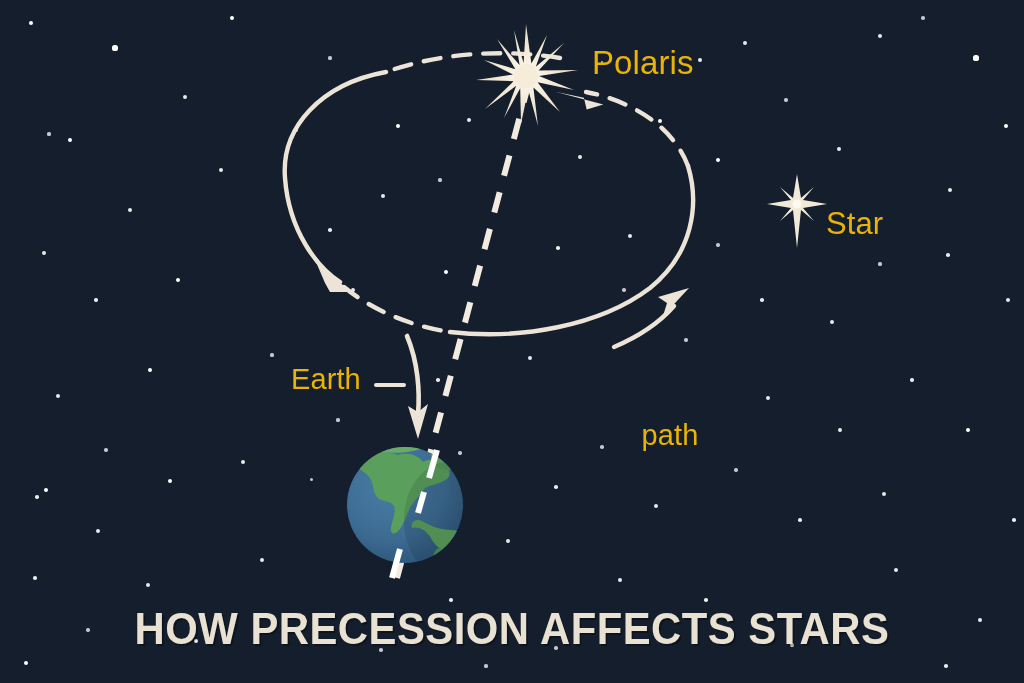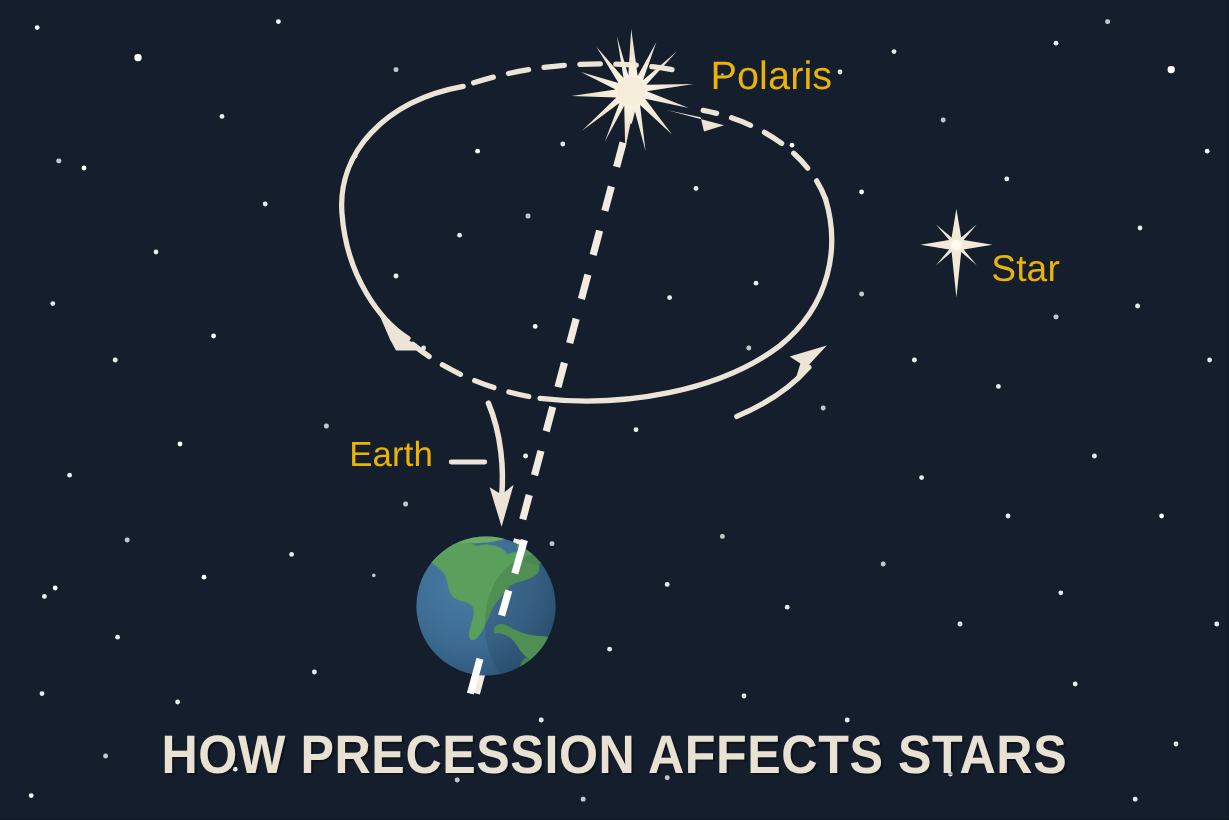--- a/index.html
+++ b/index.html
@@ -288,17 +288,18 @@
     </g>
   </svg>
 
   <div class="label" id="label-polaris">Polaris</div>
 
   <div class="label" id="label-star">Star</div>
 
   <div class="label" id="label-earth">Earth</div>
 
   <div class="label" id="label-precessional-path">
+    <span class="pp-line2">path</span>
   </div>
 
   <div id="title">HOW PRECESSION AFFECTS STARS</div>
 
 </div>
 
 </body></html>

